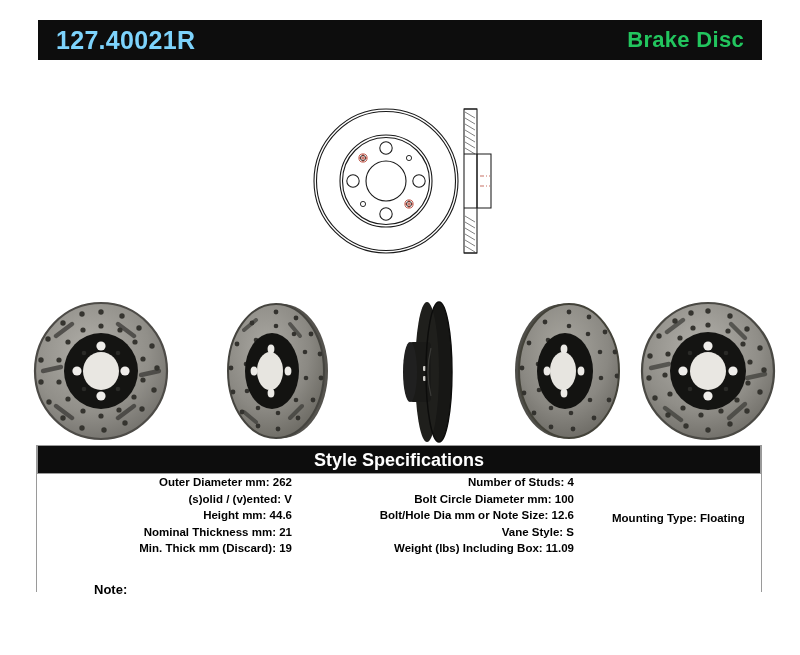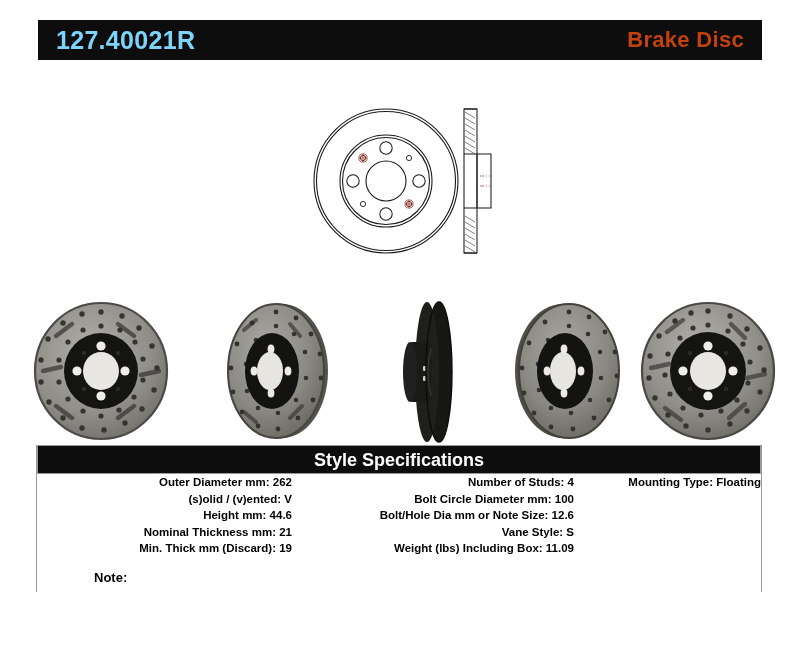--- a/index.html
+++ b/index.html
@@ -19,21 +19,21 @@
     position:absolute;left:38px;top:20px;width:724px;height:40px;
     background:#0d0d0d;
     display:flex;align-items:center;justify-content:space-between;
     padding:0 18px;box-sizing:border-box;
   }
   .header-part{
     color:#7dd3fc;font-size:25px;font-weight:bold;letter-spacing:.3px;
     line-height:1;
   }
   .header-title{
-    color:#c2410c;font-size:22px;font-weight:bold;letter-spacing:.3px;
+    color:#22c55e;font-size:22px;font-weight:bold;letter-spacing:.3px;
     line-height:1;
   }
 
   
   .cad-wrap{position:absolute;left:312px;top:92px;width:185px;height:180px;}
   .cad-wrap svg{display:block;}
 
   
   .photo-row{
     position:absolute;left:18px;top:296px;width:768px;height:150px;
@@ -64,26 +64,26 @@
   .spec-col{box-sizing:border-box;}
   .col-left{width:255px;padding-left:4px;}
   .col-mid{width:282px;}
   .col-right{flex:1;padding-left:10px;}
 
   .spec-line{
     font-size:11.5px;font-weight:bold;line-height:16.5px;
     white-space:nowrap;
   }
   .col-left .spec-line,.col-mid .spec-line{text-align:right;}
-  .col-right .spec-line{text-align:right;padding-left:28px;}
+  .col-right .spec-line{text-align:left;padding-left:28px;margin-top:36px;}
   .spec-line .v{font-weight:bold;}
 
   
   .note-row{
-    position:absolute;left:36px;top:568px;width:726px;
+    position:absolute;left:36px;top:580px;width:726px;
   }
   .note-label{
     font-size:13px;font-weight:bold;
     margin-left:58px;
   }
 </style>
 </head>
 <body>
 
 <div class="sheet">

